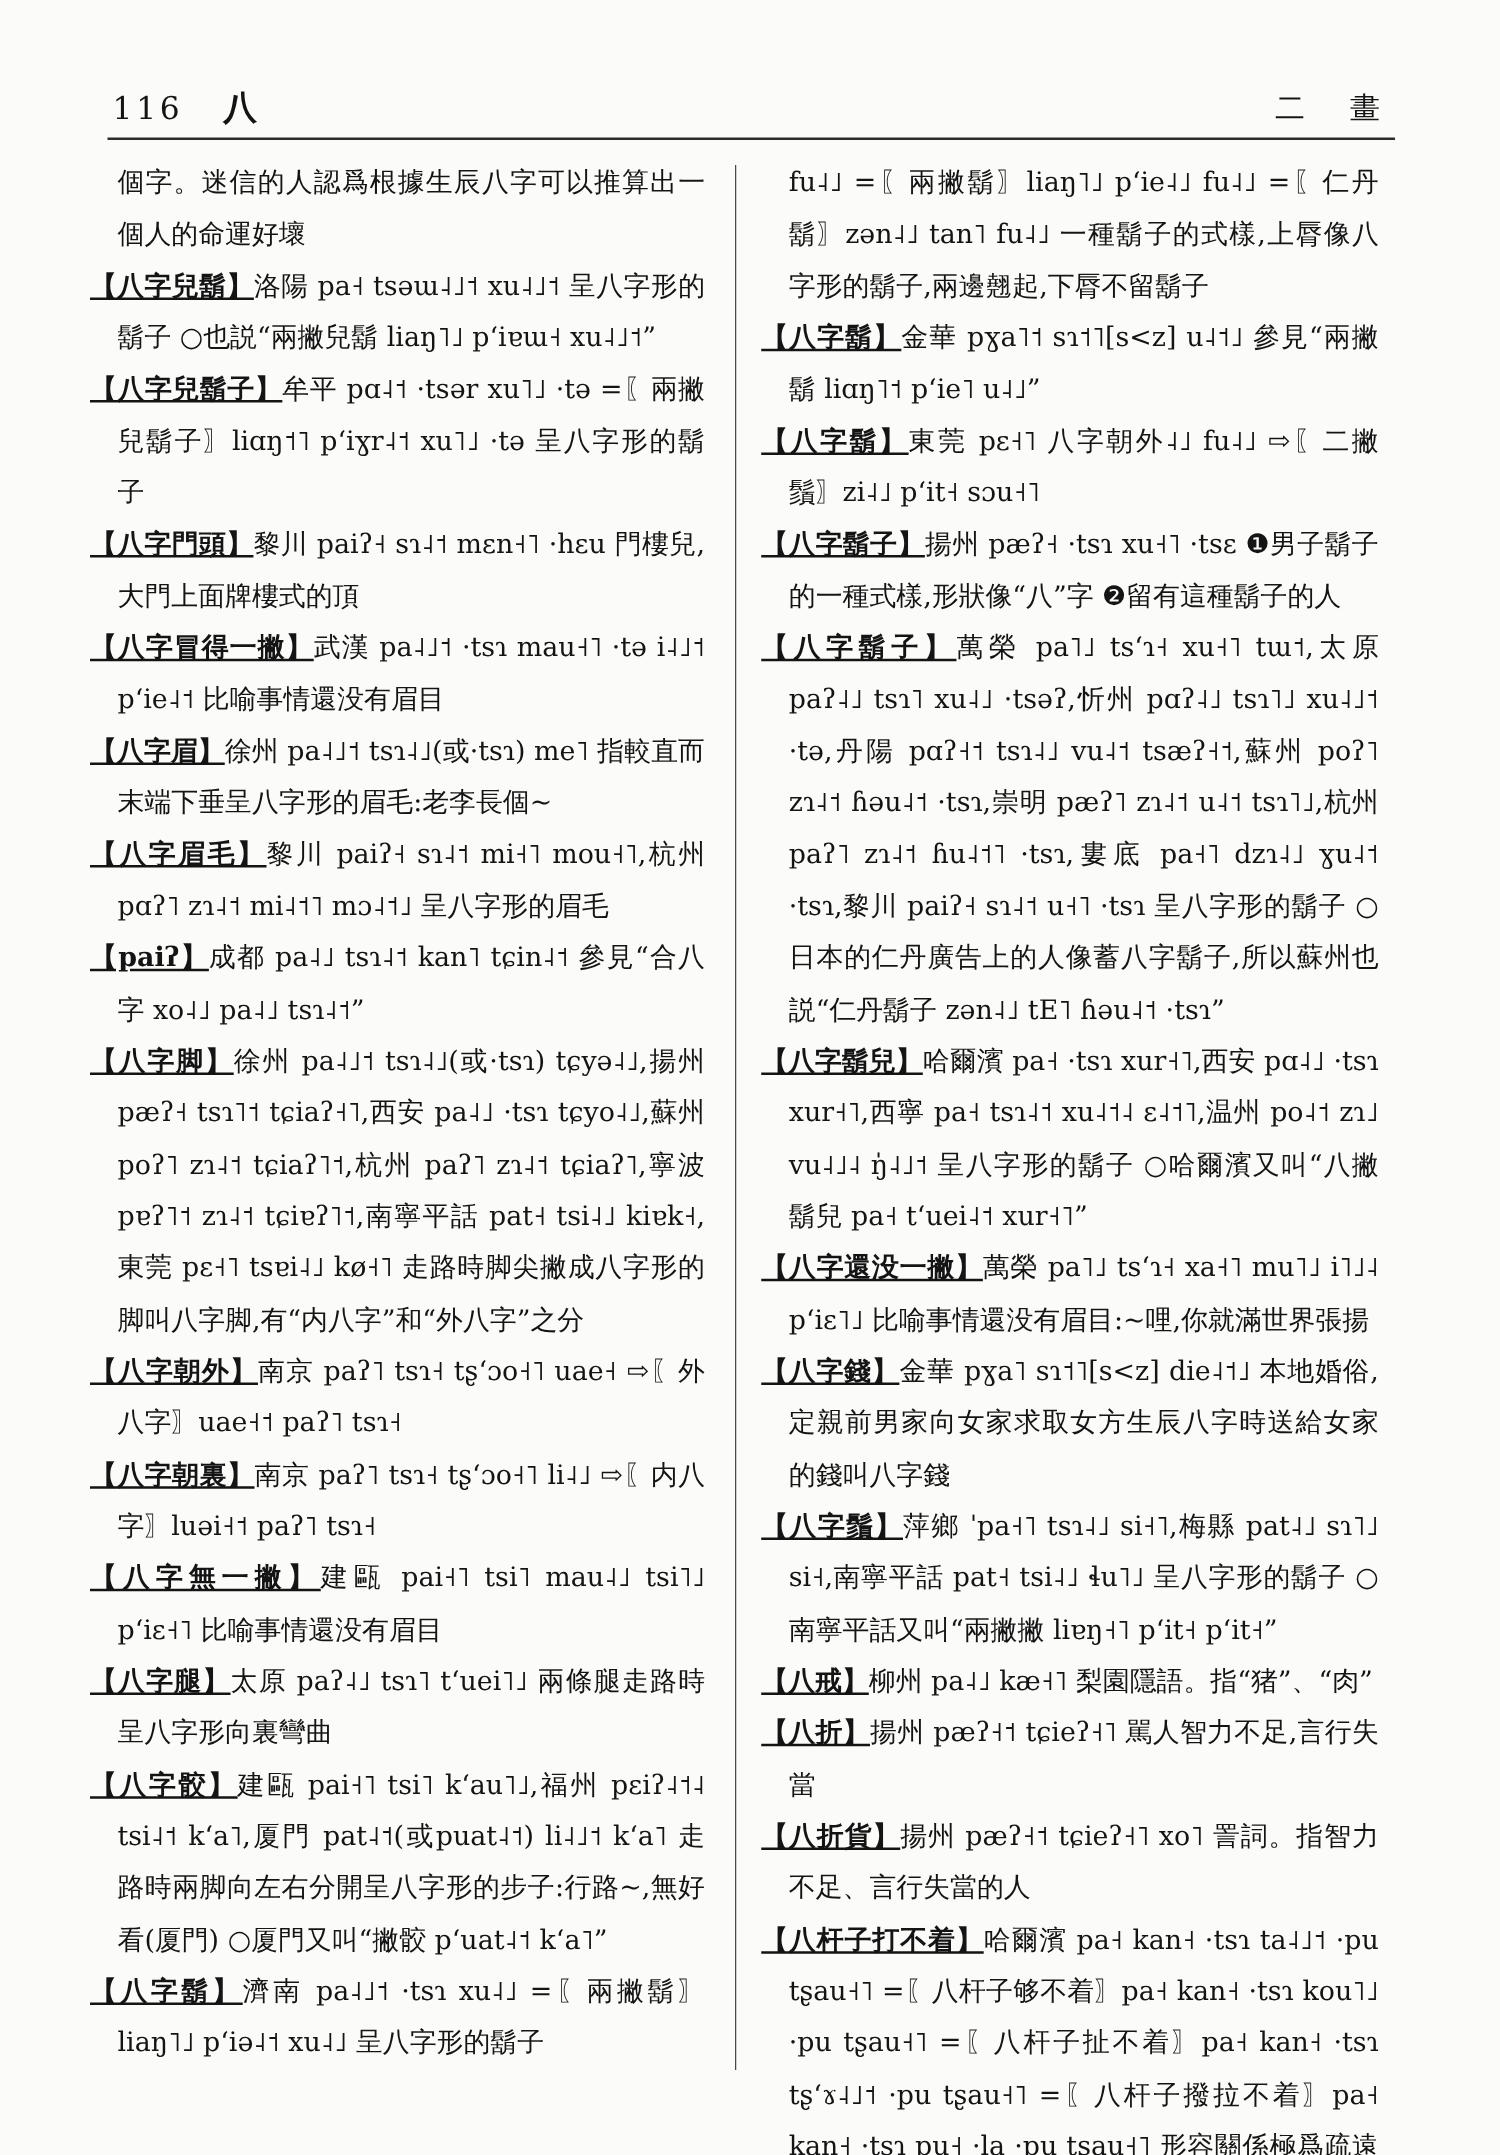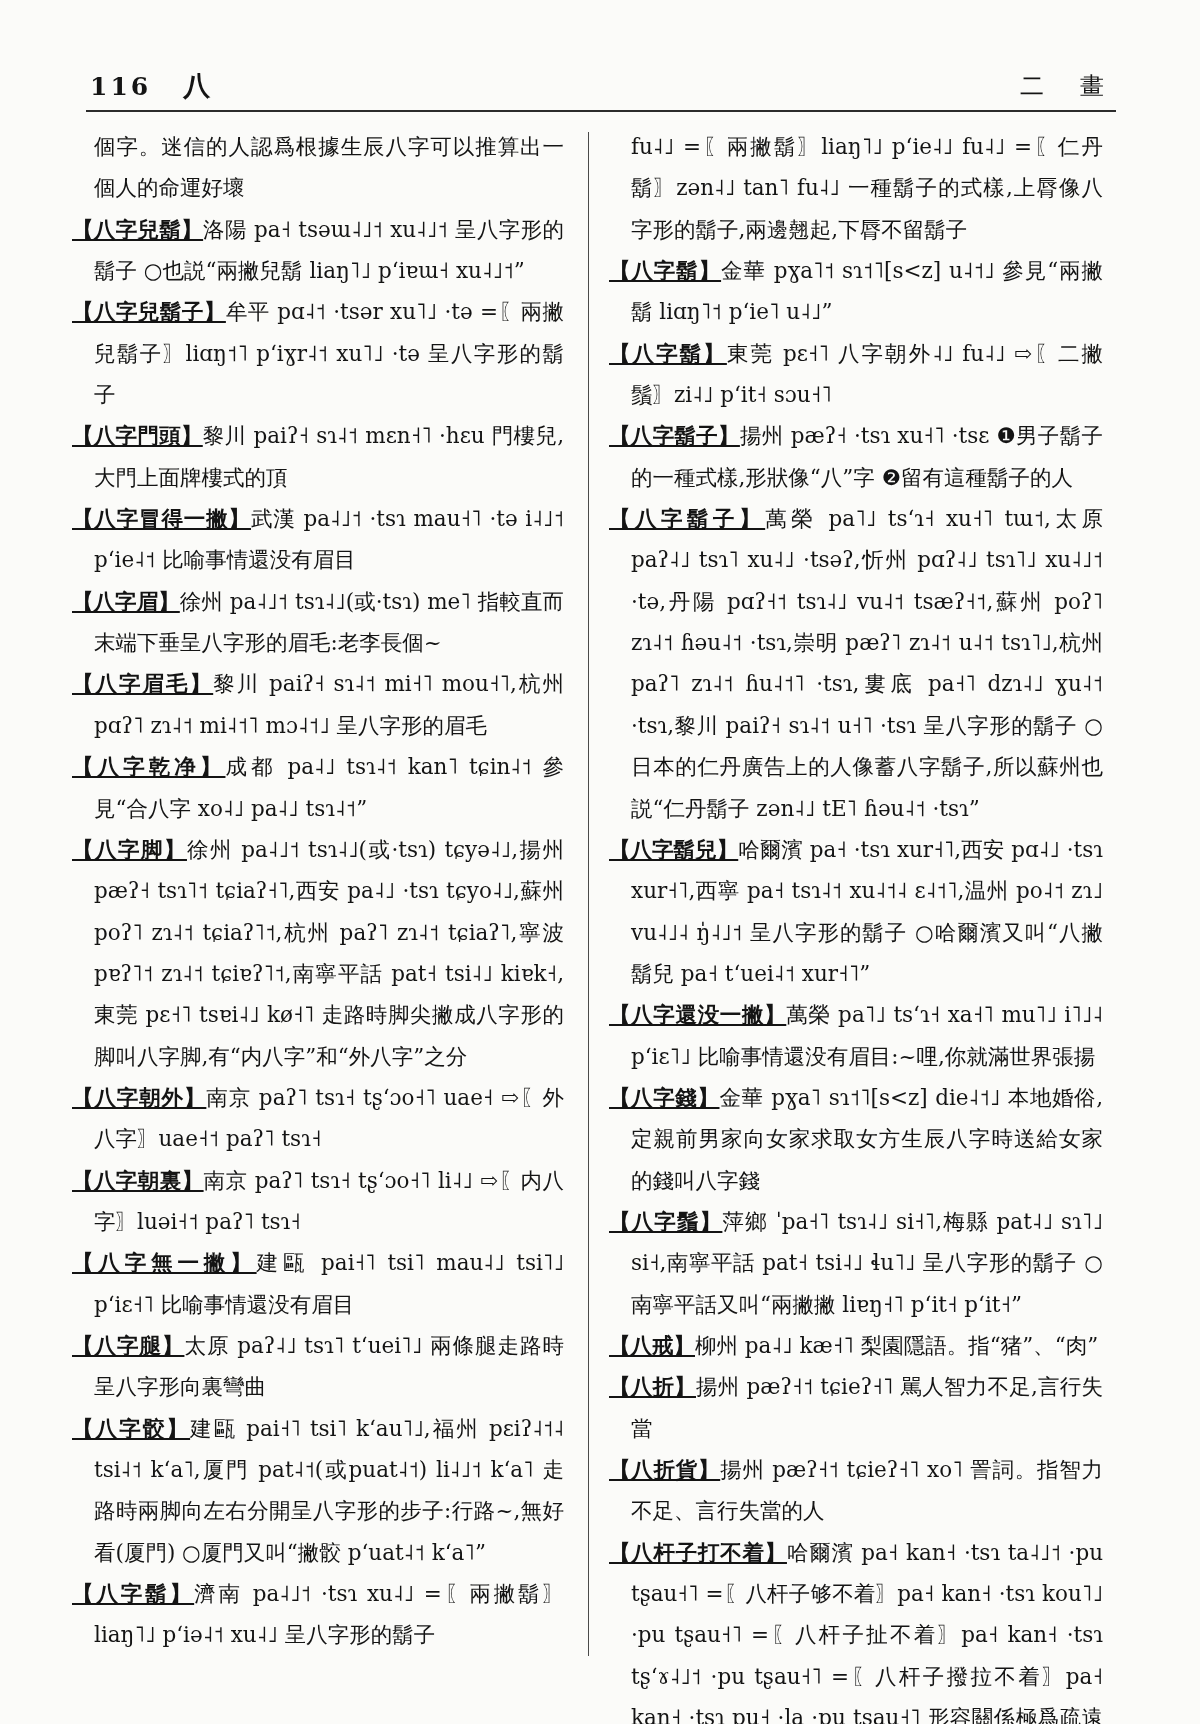--- a/index.html
+++ b/index.html
@@ -7,21 +7,21 @@
     width:1200px;height:1724px;
     background:#fbfbf9;
     font-family:"DejaVu Serif","Liberation Serif",serif;
     color:#141414;
     position:relative;
     overflow:hidden;
   }
   .page{position:absolute;inset:0;}
   .page-header{position:absolute;top:62px;left:90px;right:86px;height:44px;}
   .header-left{position:absolute;left:0;top:6px;font-size:25px;}
-  .pagenum{letter-spacing:3px;font-family:"DejaVu Serif","Liberation Serif",serif;font-weight:bold;}
+  .pagenum{letter-spacing:3px;font-family:"DejaVu Serif","Liberation Serif",serif;}
   .radical{font-weight:bold;font-size:27px;margin-left:24px;font-family:"DejaVu Sans","Liberation Sans",sans-serif;}
   .header-right{
     position:absolute;right:4px;top:8px;
     font-weight:normal;font-size:24px;letter-spacing:6px;
     font-family:"DejaVu Sans","Liberation Sans",sans-serif;
   }
   .header-rule{position:absolute;top:110px;left:86px;width:1030px;height:2px;background:#2c2c2c;}
   .col{
     position:absolute;top:126px;
     font-size:21.5px;line-height:41.35px;
@@ -61,21 +61,21 @@
 
 
       <p class="entry"><span class="head">【八字門頭】</span><span class="body">黎川 paiʔ˧ sɿ˨˦ mɛn˧˥ ·hɛu 門樓兒,大門上面牌樓式的頂</span></p>
 
       <p class="entry"><span class="head">【八字冒得一撇】</span><span class="body">武漢 pa˨˩˦ ·tsɿ mau˧˥ ·tə i˨˩˦ pʻie˨˦ 比喻事情還没有眉目</span></p>
 
       <p class="entry"><span class="head">【八字眉】</span><span class="body">徐州 pa˨˩˦ tsɿ˨˩(或·tsɿ) me˥ 指較直而末端下垂呈八字形的眉毛:老李長個~</span></p>
 
       <p class="entry"><span class="head">【八字眉毛】</span><span class="body">黎川 paiʔ˧ sɿ˨˦ mi˧˥ mou˧˥,杭州 pɑʔ˥ zɿ˨˦ mi˨˦˥ mɔ˨˦˩ 呈八字形的眉毛</span></p>
 
-      <p class="entry"><span class="head">【八字乾净】</span><span class="body">成都 pa˨˩ tsɿ˨˦ kan˥ tɕin˨˦ 參見“合八字 xo˨˩ pa˨˩ tsɿ˨˦”</span></p>
+      <p class="entry"><span class="head">【paiʔ】</span><span class="body">成都 pa˨˩ tsɿ˨˦ kan˥ tɕin˨˦ 參見“合八字 xo˨˩ pa˨˩ tsɿ˨˦”</span></p>
 
       <p class="entry"><span class="head">【八字脚】</span><span class="body">徐州 pa˨˩˦ tsɿ˨˩(或·tsɿ) tɕyə˨˩,揚州 pæʔ˧ tsɿ˥˦ tɕiaʔ˧˥,西安 pa˨˩ ·tsɿ tɕyo˨˩,蘇州 poʔ˥ zɿ˨˦ tɕiaʔ˥˦,杭州 paʔ˥ zɿ˨˦ tɕiaʔ˥,寧波 pɐʔ˥˦ zɿ˨˦ tɕiɐʔ˥˦,南寧平話 pat˧ tsi˨˩ kiɐk˧,東莞 pɛ˧˥ tsɐi˨˩ kø˧˥ 走路時脚尖撇成八字形的脚叫八字脚,有“内八字”和“外八字”之分</span></p>
 
       <p class="entry"><span class="head">【八字朝外】</span><span class="body">南京 paʔ˥ tsɿ˧ tʂʻɔo˧˥ uae˧ ⇨〖外八字〗uae˧˦ paʔ˥ tsɿ˧</span></p>
 
       <p class="entry"><span class="head">【八字朝裏】</span><span class="body">南京 paʔ˥ tsɿ˧ tʂʻɔo˧˥ li˨˩ ⇨〖内八字〗luəi˧˦ paʔ˥ tsɿ˧</span></p>
 
       <p class="entry"><span class="head">【八字無一撇】</span><span class="body">建甌 pai˧˥ tsi˥ mau˨˩ tsi˥˩ pʻiɛ˧˥ 比喻事情還没有眉目</span></p>
 
       <p class="entry"><span class="head">【八字腿】</span><span class="body">太原 paʔ˨˩ tsɿ˥ tʻuei˥˩ 兩條腿走路時呈八字形向裏彎曲</span></p>

